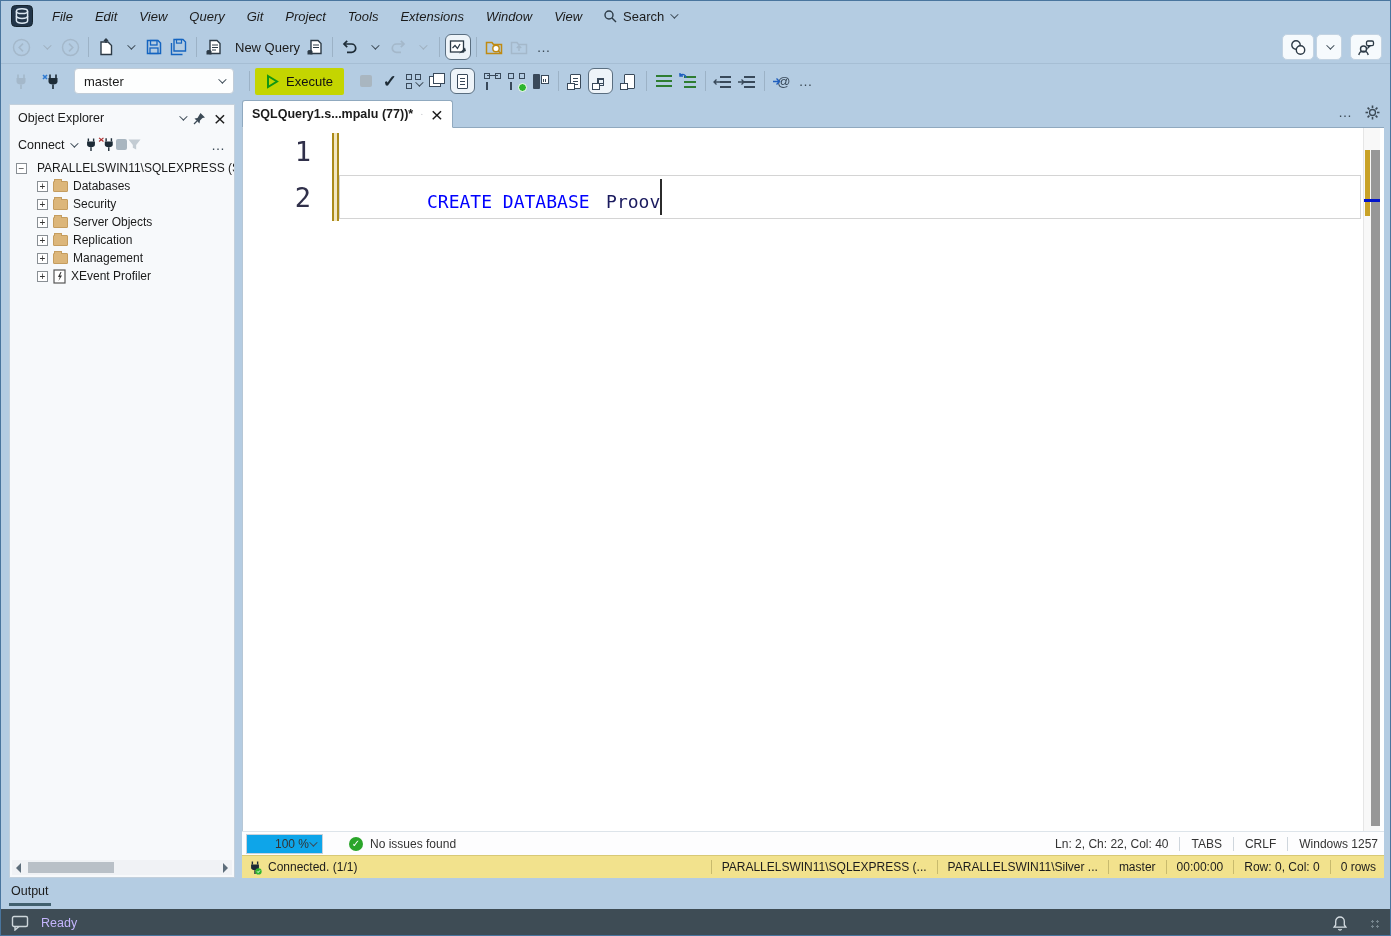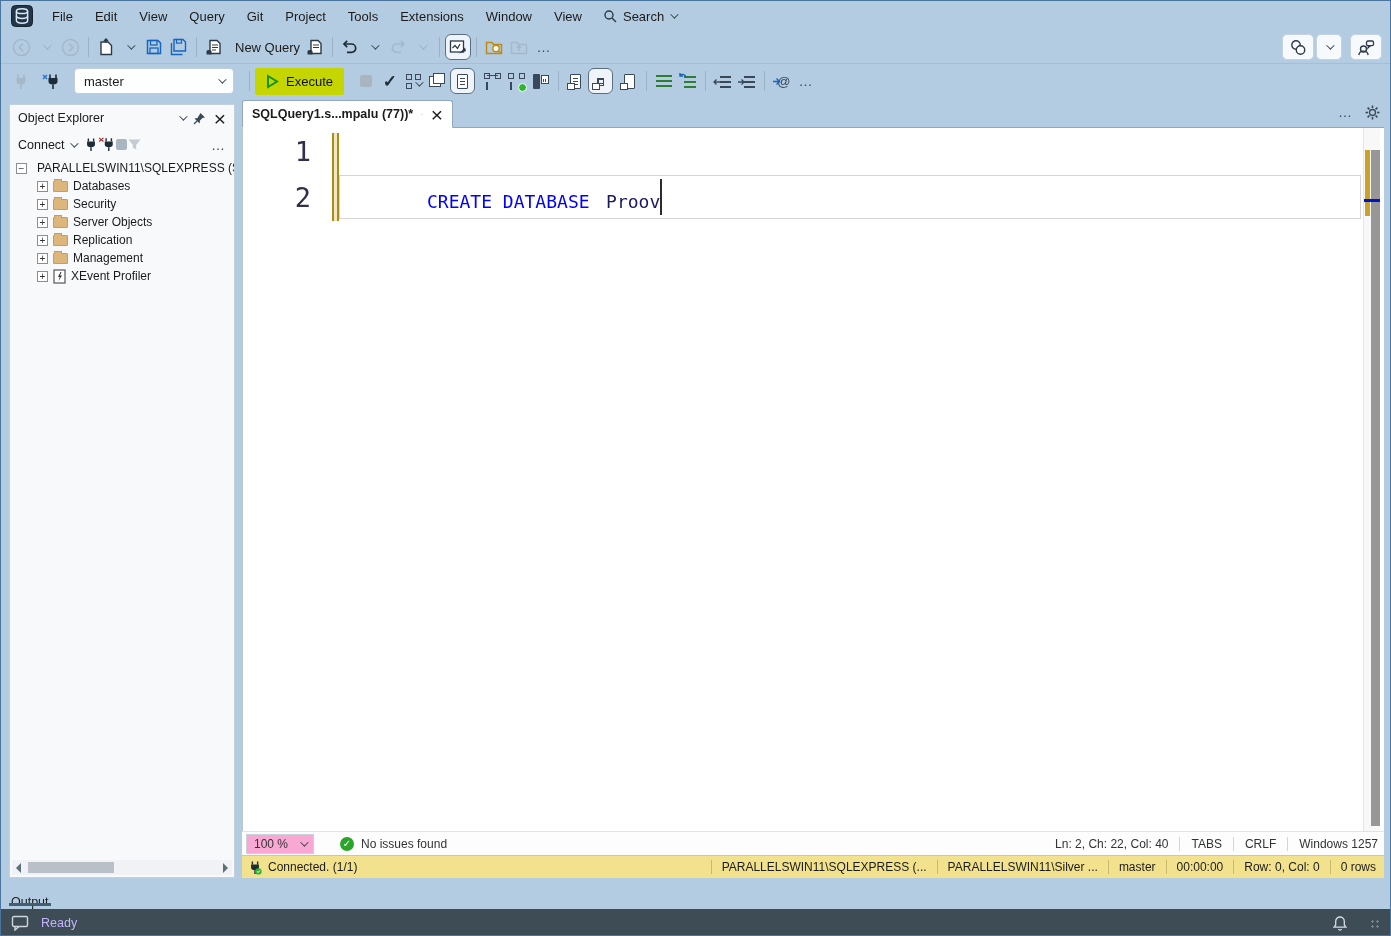--- a/index.html
+++ b/index.html
@@ -9,21 +9,21 @@
   
   .chev { display:inline-block; width:6px; height:6px; border-right:1.5px solid #3c4a56; border-bottom:1.5px solid #3c4a56; transform:rotate(45deg) translateY(-2px); }
   .chev.gray { border-color:#9fb0bf; }
   .sep-v { width:1px; height:20px; background:#9cb2c6; margin:0 5px; }
   .dots { color:#3c4a56; font-size:14px; letter-spacing:1px; }
   .dots::before { content:"…"; }
 
   
   .titlebar { position:absolute; top:0; left:0; right:0; height:30px; display:flex; align-items:center; }
   .app-logo { width:22px; height:22px; margin:0 8px 0 10px; }
-  .menu { display:flex; height:100%; }
+  .menu { display:flex; height:100%;font-style:italic; }
   .menu-item { padding:0 11px; height:100%; display:flex; align-items:center; font-size:13px; }
   .search-box { display:flex; align-items:center; gap:6px; padding:0 10px; height:100%; font-size:13px; }
   .title-right { margin-left:auto; display:flex; align-items:center; height:100%; }
   .signin { display:flex; align-items:center; gap:6px; padding:0 14px; font-size:13px; }
   .win-btn { width:45px; height:100%; display:flex; align-items:center; justify-content:center; }
   .min-glyph { width:11px; height:1.5px; background:#1b1b1b; }
   .max-glyph { width:11px; height:11px; border:1.4px solid #1b1b1b; border-radius:2px; }
   .close-glyph { font-size:17px; line-height:1; color:#1b1b1b; font-weight:400; }
   .close-glyph::before { content:"×"; font-size:21px; }
 
@@ -94,35 +94,35 @@
   .caret { display:inline-block; width:2px; height:36px; background:#2b2b2b; vertical-align:-7px; }
   .split-handle { position:absolute; right:3px; top:3px; width:15px; height:14px; }
   .split-handle .r { width:13px; height:4px; border:1.4px solid #333; }
   .split-handle .r + .r { margin-top:2px; }
   .vscroll { position:absolute; right:4px; top:0; bottom:0; width:17px; background:#f8f8f8; border-left:1px solid #e6e6e6; }
   .vs-gold { position:absolute; left:1px; top:22px; width:5px; height:66px; background:#c9a227; }
   .vs-thumb { position:absolute; left:7px; top:22px; width:9px; height:676px; background:#979797; }
   .vs-caretline { position:absolute; left:0; right:0; top:71px; height:3px; background:#0013cc; }
 
   .editor-status { height:24px; background:#fdfdfe; border-top:1px solid #dde4ea; display:flex; align-items:center; padding:0 4px; font-size:12px; color:#333; }
-  .zoom-combo { display:flex; align-items:center; justify-content:space-between; width:68px; height:20px; border:1px solid #c9d2da; background:#f9a8d4; padding:0 7px; margin-right:26px; }
+  .zoom-combo { display:flex; align-items:center; justify-content:flex-end; width:77px; height:20px; border:1px solid #c9d2da; background:#0ea5e9; padding:0 7px; margin-right:26px; }
   .issue-check { width:14px; height:14px; border-radius:50%; background:#2aa52a; color:#fff; font-size:10px; display:flex; align-items:center; justify-content:center; margin-right:7px; }
   .issue-check::before { content:"✓"; }
   .es-right { margin-left:auto; display:flex; align-items:center; }
   .es-seg { padding:0 11px; }
   .es-div { width:1px; height:14px; background:#cfd6dd; }
 
   .conn-bar { height:23px; background:#f2e28d; border-top:1px solid #d8c976; display:flex; align-items:center; padding:0 6px; font-size:12px; color:#1c1c1c; }
   .cb-right { margin-left:auto; display:flex; align-items:center; }
   .cb-seg { padding:0 10px; white-space:nowrap; }
   .cb-div { width:1px; height:14px; background:#c8ba6d; }
 
   
   .output-strip { position:absolute; left:0; right:0; top:880px; height:28px; }
-  .output-tab { position:absolute; left:10px; top:14px; font-size:12.5px;text-align:center; }
+  .output-tab { position:absolute; left:10px; top:3px; font-size:12.5px;text-align:center; }
   .output-underline { position:absolute; left:8px; top:22px; width:42px; height:3px; background:#41606f; }
   .statusbar { position:absolute; left:0; right:0; top:908px; height:28px; background:#3e4c55; color:#c4b5fd; display:flex; align-items:center; padding:0 10px; font-size:12.5px; }
   .sb-right { margin-left:auto; display:flex; align-items:center; gap:22px; }
   .grip { width:10px; height:10px; background:
       radial-gradient(circle 1.3px, #76858e 1.2px, transparent 1.3px) 0 0/5px 5px; align-self:flex-end; margin-bottom:3px; }
 </style>
 </head>
 <body>
 
 <div class="window">

